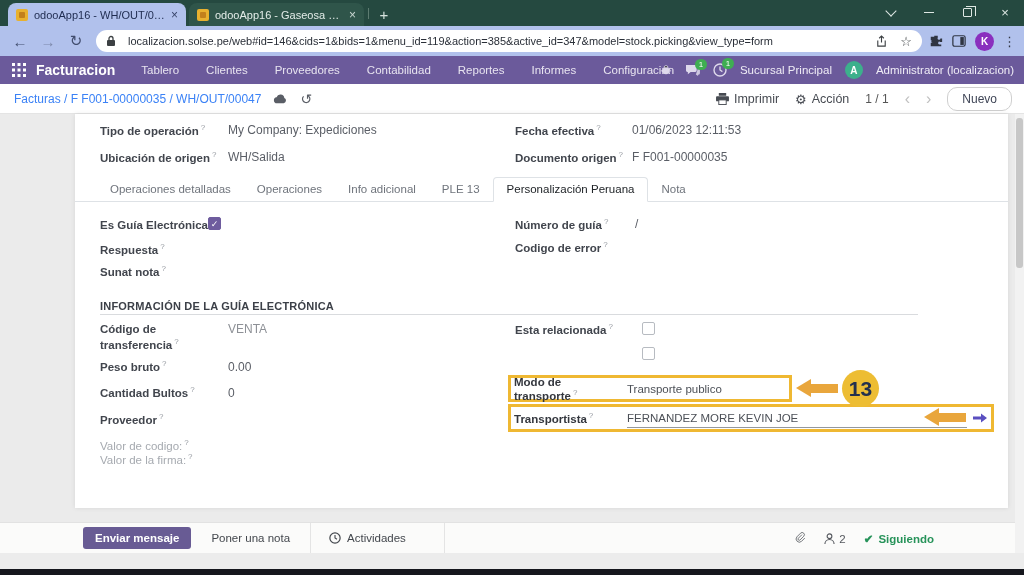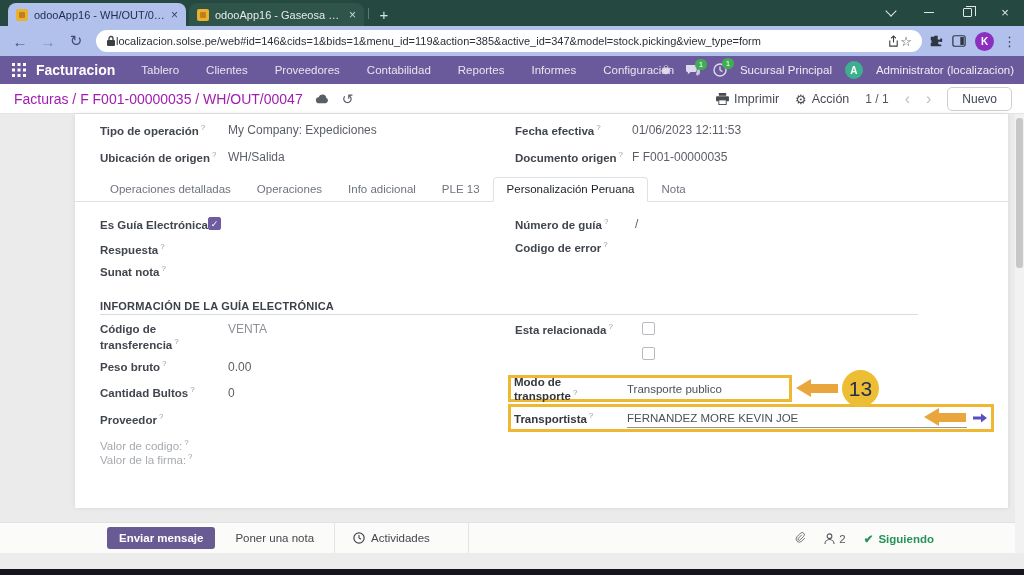--- a/index.html
+++ b/index.html
@@ -20,48 +20,48 @@
   .wbtn{position:absolute;top:0;width:38px;height:25px;display:flex;align-items:center;justify-content:center;color:#dfe8e4}
   .w-chevron{width:8px;height:8px;border-right:1.5px solid #dfe8e4;border-bottom:1.5px solid #dfe8e4;transform:rotate(45deg);margin-top:-4px}
   .w-min{width:10px;height:1.5px;background:#dfe8e4}
   .w-restore{width:9px;height:9px;border:1.2px solid #dfe8e4;border-radius:1px;position:relative}
   .w-restore:before{content:"";position:absolute;top:-3px;left:2px;width:9px;height:9px;border:1.2px solid #dfe8e4;border-left:none;border-bottom:none}
   .w-close{font-size:13px}
 
   .toolbar{position:absolute;top:26px;left:0;width:1024px;height:30px;background:#b1c1ec;display:flex;align-items:center}
   .navarrow{font-size:15px;color:#414d6e;width:28px;text-align:center}
   .navarrow.dim{color:#7d89ab}
-  .urlpill{position:absolute;left:96px;top:4px;width:826px;height:22px;background:#fff;border-radius:11px;display:flex;align-items:center;padding:4px 10px;gap:0}
+  .urlpill{position:absolute;left:96px;top:4px;width:826px;height:22px;background:#fff;border-radius:11px;display:flex;align-items:center;padding:4px 10px;gap:12px}
   .urltext{font-size:11px;color:#2a2f38;white-space:nowrap;overflow:hidden;flex:1}
   .pill-icon{color:#3c4043;flex:0 0 auto;display:flex}
   .chrome-right{position:absolute;right:4px;top:0;height:30px;display:flex;align-items:center;gap:9px;padding-right:4px}
   .avatar-k{width:19px;height:19px;border-radius:50%;background:#8a2fbe;color:#fff;font-size:10px;font-weight:bold;display:flex;align-items:center;justify-content:center}
   .dots{color:#2f3542;font-size:13px}
 
   
   .navbar{position:absolute;top:56px;left:0;width:1024px;height:28px;background:#6b5a9b;display:flex;align-items:center;color:#fff}
   .navbar .grid{margin:0 10px 0 12px;display:flex}
   .appname{font-size:14px;font-weight:bold;margin-right:26px}
   .nav-item{font-size:11.5px;color:#e8e4f0;margin-right:27px;white-space:nowrap}
   .nav-right{position:absolute;right:10px;top:0;height:28px;display:flex;align-items:center;gap:13px}
   .icon-badge{position:relative;display:flex}
   .badge{position:absolute;top:-5px;right:-7px;background:#3fae52;color:#fff;border-radius:7px;font-size:8px;min-width:12px;height:11px;display:flex;align-items:center;justify-content:center;padding:0 2px}
   .company{font-size:11.5px;color:#efecf6}
   .avatar-a{width:18px;height:18px;border-radius:50%;background:#3cb08c;color:#fff;font-size:10px;font-weight:bold;display:flex;align-items:center;justify-content:center}
   .username{font-size:11.5px;color:#efecf6}
 
   
   .cpanel{position:absolute;top:84px;left:0;width:1024px;height:30px;background:#fff;border-bottom:1px solid #e4e4e4;display:flex;align-items:center}
-  .breadcrumb{font-size:14px;color:#a21caf;margin-left:14px;white-space:nowrap}
+  .breadcrumb{font-size:12px;color:#3b82f6;margin-left:14px;white-space:nowrap}
   .bc-icons{display:flex;align-items:center;gap:12px;margin-left:12px;color:#5a5e66}
   .cp-right{position:absolute;right:12px;top:0;height:30px;display:flex;align-items:center;gap:16px}
   .cp-act{display:flex;align-items:center;gap:5px;font-size:12.5px;color:#474b52}
   .pager{font-size:12px;color:#555}
   .pg-arrow{font-size:16px;color:#c0c0c0;line-height:1}
-  .btn-nuevo{border:1px solid #cfcfcf;border-radius:5px;background:#fff;font-size:12px;color:#3f4556;padding:4px 14px}
+  .btn-nuevo{border:1px solid #cfcfcf;border-radius:10px;background:#fff;font-size:12px;color:#3f4556;padding:4px 14px}
 
   
   .sheet{position:absolute;left:75px;top:114px;width:933px;height:394px;background:#fff;box-shadow:0 0 5px rgba(0,0,0,.09)}
   .flabel{position:absolute;font-size:11.5px;font-weight:bold;color:#41454d;line-height:1.3}
   .flabel.w110{width:112px}
   .fvalue{position:absolute;font-size:12px;color:#5a5e66;white-space:nowrap}
   .fvalue.muted{color:#8d9096}
   .hp{font-size:8px;color:#969aa1;font-weight:normal;vertical-align:super;margin-left:2px}
   .dimlabel{position:absolute;font-size:11.5px;color:#a6aab0}
 
@@ -80,25 +80,25 @@
   .hl-box .val{font-size:11.5px;color:#4c5057}
   .m2o{flex:1;display:flex;align-items:center;border-bottom:1px solid #94989e;margin-right:6px;height:20px}
   .m2o .val{flex:1}
   .caret{color:#6d7178;font-size:10px;margin-right:4px}
   .ilink{color:#5a4fc0;display:flex;margin-right:4px}
 
   
   .annot-arrow{position:absolute;display:flex;align-items:center}
   .annot-arrow .head{width:0;height:0;border-top:9px solid transparent;border-bottom:9px solid transparent;border-right:15px solid #e9a63c}
   .annot-arrow .shaft{width:27px;height:9px;background:#e9a63c}
-  .annot-circle{position:absolute;width:37px;height:37px;border-radius:50%;background:#edbd33;display:flex;align-items:center;justify-content:center;font-size:21px;font-weight:normal;color:#23304e}
+  .annot-circle{position:absolute;width:37px;height:37px;border-radius:50%;background:#edbd33;display:flex;align-items:center;justify-content:center;font-size:21px;font-weight:bold;color:#23304e}
 
   
   .chatter{position:absolute;left:0;top:522px;width:1024px;height:31px;background:#fbfbfa;border-top:1px solid #e2e2e2;display:flex;align-items:center}
-  .btn-send{margin-left:107px;background:#685b94;color:#fff;font-size:11.5px;font-weight:bold;border:none;border-radius:3px;padding:5px 12px}
+  .btn-send{margin-left:83px;background:#685b94;color:#fff;font-size:11.5px;font-weight:bold;border:none;border-radius:3px;padding:5px 12px}
   .chat-link{font-size:11.5px;color:#43474d;margin-left:20px}
   .vsep{width:1px;height:31px;background:#e4e4e4;margin-left:20px}
   .chat-act{display:flex;align-items:center;gap:6px;font-size:11.5px;color:#43474d;padding:0 18px}
   .chat-right{position:absolute;right:90px;top:0;height:31px;display:flex;align-items:center;gap:18px}
   .att{display:flex;align-items:center;gap:4px;color:#55585e;font-size:11.5px}
   .following{display:flex;align-items:center;gap:5px;color:#27935a;font-size:11.5px;font-weight:bold}
 
   .strip-grey{position:absolute;left:0;top:553px;width:1024px;height:16px;background:#ececec}
   .strip-dark{position:absolute;left:0;top:569px;width:1024px;height:6px;background:#15161d}
 

